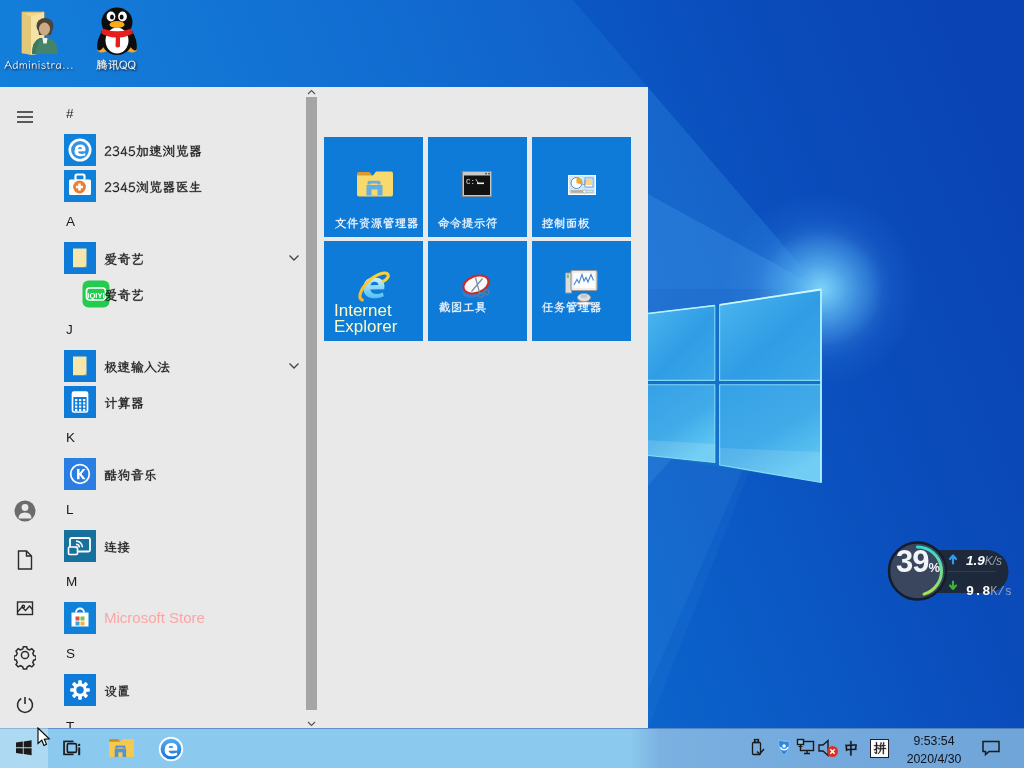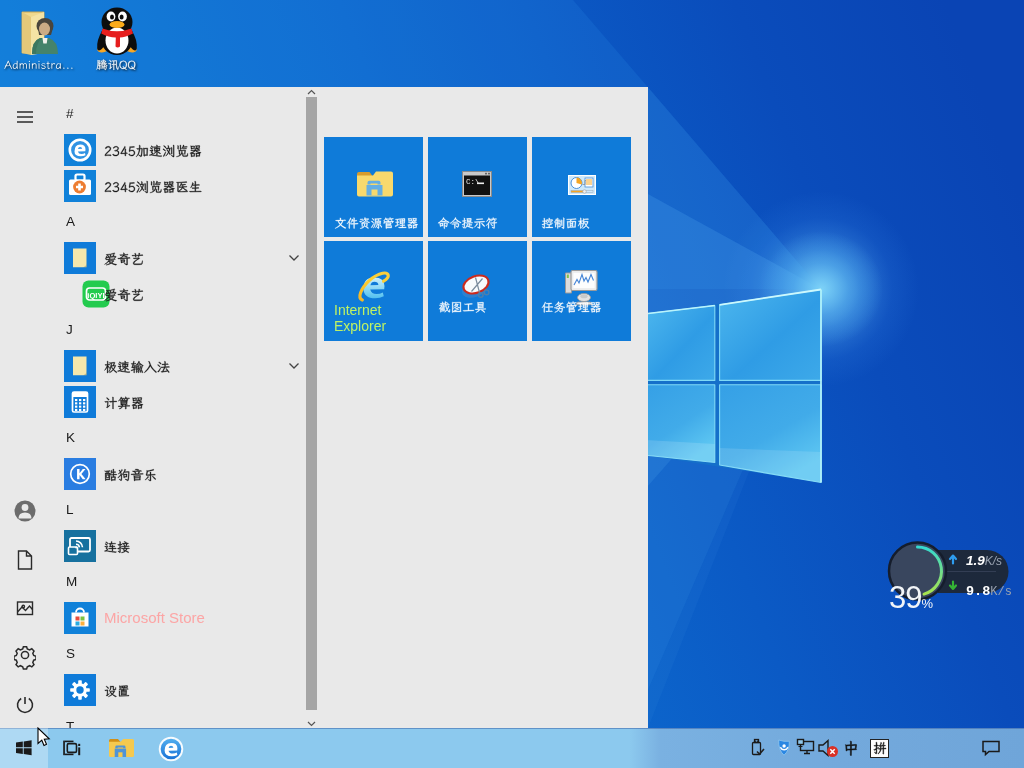--- a/index.html
+++ b/index.html
@@ -288,21 +288,21 @@
   </linearGradient>
   <linearGradient id="swoosh" x1="0" y1="1" x2="1" y2="0">
    <stop offset="0" stop-color="#f6b625"></stop>
           <stop offset="60%" stop-color="#fdd031"></stop>
           <stop offset="100%" stop-color="#f9ce3f"></stop>
   </linearGradient>
  </defs>
  <path d="M7.5 20.5 Q7.5 9.5 18.3 9.5 Q28.5 9.5 28.5 18 L28.2 21.2 14.2 21.5 Q15.5 26 20.5 26 Q24.2 26 26.8 24.4 L27.8 28.2 Q24 30.3 19.3 30.3 Q7.5 30.3 7.5 20.5 Z M14.4 17.2 L22.4 17.0 Q22.1 13.8 18.4 13.8 Q15.3 13.8 14.4 17.2Z" fill="url(#ieg)"></path>
  <path d="M6.3 32 Q2.4 30.5 4.7 24.5 Q7 18.2 13.2 12.6 Q20 6.5 26.6 5.2 Q31.6 4.3 32.2 7.4 Q32.7 10.2 27.5 13.2" fill="none" stroke="url(#swoosh)" stroke-width="3.2" stroke-linecap="round"></path>
 </svg>
-    <div class="abs" style="left:334px;top:303px;font-size:14px;line-height:15.5px;color:#bef264;">Internet<br>Explorer</div>
+    <div class="abs" style="left:334px;top:303px;font-size:17px;line-height:15.5px;color:#fef9c3;">Internet<br>Explorer</div>
     <svg class="abs" style="left:458px;top:269px" width="38" height="36" viewBox="0 0 38 36">
  <ellipse cx="16.5" cy="20" rx="13" ry="8" fill="rgba(90,140,195,0.40)" transform="rotate(-20 16.5 20)"></ellipse>
  <ellipse cx="18" cy="15.5" rx="13" ry="8.3" fill="#f7fafc" stroke="#cc2b1e" stroke-width="2.1" transform="rotate(-20 18 15.5)"></ellipse>
  <path d="M17.5 8.5 L21.5 23.5 M24.5 9.5 L13.5 22.5" stroke="#7a8b9c" stroke-width="1.2"></path>
  <circle cx="22.8" cy="26" r="2.3" fill="none" stroke="#4a7fae" stroke-width="1.5"></circle>
  <circle cx="28.6" cy="23.4" r="2.3" fill="none" stroke="#4a7fae" stroke-width="1.5"></circle>
 </svg>
     <svg style="position:absolute;left:438.0px;top:299.4px;overflow:visible;" width="49" height="18" viewBox="0 0 48.8 18.3">
       <path d="M4.2 11.0 4.2 11.9 2.7 11.9V11.1ZM4.2 9.7 4.2 10.4 2.7 10.5V9.7ZM4.2 8.4 4.2 9.1 2.7 9.2V8.5ZM2.7 12.5 7.0 12.3Q7.1 12.3 7.1 12.3Q7.2 12.3 7.2 12.2Q7.2 12.1 7.1 12.0Q7.0 11.9 6.9 11.8Q6.8 11.7 6.7 11.7Q6.6 11.7 6.6 11.7Q6.5 11.7 6.4 11.8Q6.3 11.8 6.1 11.8L4.9 11.8L4.9 10.9L6.5 10.9H6.6Q6.6 10.9 6.7 10.8Q6.7 10.8 6.7 10.7Q6.7 10.6 6.6 10.5Q6.5 10.4 6.4 10.3Q6.3 10.2 6.2 10.2Q6.1 10.2 6.1 10.3Q6.0 10.3 5.9 10.3Q5.8 10.3 5.7 10.3L4.9 10.4L4.9 9.6L6.5 9.5H6.5Q6.6 9.5 6.6 9.5Q6.7 9.4 6.7 9.4Q6.7 9.3 6.6 9.2Q6.5 9.1 6.4 9.0Q6.3 8.9 6.2 8.9Q6.1 8.9 6.1 8.9Q5.9 9.0 5.7 9.0L4.9 9.0L4.9 8.3L6.9 8.2Q7.0 8.2 7.1 8.2Q7.1 8.1 7.1 8.1Q7.1 8.0 7.0 7.9Q6.9 7.8 6.8 7.7Q6.7 7.6 6.6 7.6Q6.6 7.6 6.5 7.6Q6.4 7.7 6.3 7.7Q6.2 7.7 6.1 7.7L4.9 7.8Q5.0 7.6 5.1 7.5Q5.2 7.3 5.3 7.1Q5.4 7.1 5.4 7.0Q5.4 6.9 5.2 6.8Q5.1 6.7 4.9 6.6Q4.7 6.6 4.7 6.6Q4.6 6.6 4.6 6.7Q4.6 6.7 4.6 6.7Q4.6 6.7 4.6 6.7Q4.6 6.8 4.6 6.9Q4.6 7.1 4.5 7.3Q4.3 7.6 4.2 7.8L3.0 7.9Q3.3 7.5 3.4 7.4Q3.4 7.3 3.4 7.2Q3.4 7.1 3.3 7.0Q3.2 6.8 3.0 6.7Q2.9 6.6 2.7 6.6Q2.6 6.6 2.6 6.8V7.0Q2.6 7.1 2.5 7.5Q2.3 7.8 2.0 8.3Q1.8 8.7 1.5 9.1Q1.2 9.4 1.0 9.7Q0.7 10.0 0.6 10.2Q0.5 10.4 0.5 10.5Q0.5 10.5 0.5 10.5Q0.6 10.5 1.1 10.2Q1.5 9.8 2.0 9.2L2.0 12.1Q2.0 12.6 1.9 13.0Q1.9 13.0 1.9 13.0Q1.9 13.1 1.9 13.1Q1.9 13.3 2.0 13.4Q2.1 13.5 2.3 13.5Q2.4 13.5 2.5 13.5Q2.7 13.5 2.7 13.2ZM9.6 5.2Q9.7 5.2 9.8 5.1Q9.9 5.0 10.0 4.9Q10.0 4.8 10.0 4.7Q10.0 4.6 9.9 4.5Q9.9 4.5 9.8 4.4Q9.6 4.2 9.4 4.1Q9.2 3.9 9.0 3.7Q8.7 3.5 8.6 3.4Q8.4 3.3 8.3 3.3Q8.3 3.3 8.1 3.4Q8.0 3.6 8.0 3.7Q8.0 3.7 8.1 3.8Q8.4 4.1 8.8 4.4Q9.1 4.8 9.4 5.1Q9.5 5.2 9.6 5.2ZM7.8 6.3 10.9 6.1Q11.0 6.1 11.1 6.0Q11.2 6.0 11.2 5.9Q11.2 5.8 11.1 5.7Q11.0 5.6 10.8 5.5Q10.7 5.4 10.6 5.4Q10.5 5.4 10.5 5.4Q10.3 5.5 10.2 5.5Q10.1 5.5 10.0 5.5L7.7 5.6Q7.6 5.1 7.6 4.4Q7.5 3.7 7.5 3.0Q7.5 2.9 7.3 2.8Q7.1 2.7 6.9 2.6Q6.7 2.6 6.6 2.6Q6.5 2.6 6.5 2.7Q6.5 2.7 6.6 2.9Q6.7 3.1 6.7 3.5Q6.8 4.0 6.8 4.6Q6.9 5.1 7.0 5.7L4.6 5.8L4.6 4.9L6.3 4.8Q6.4 4.8 6.5 4.7Q6.6 4.7 6.6 4.6Q6.6 4.5 6.4 4.4Q6.3 4.3 6.2 4.2Q6.1 4.2 6.0 4.2Q5.9 4.2 5.9 4.2Q5.8 4.2 5.7 4.2Q5.6 4.2 5.5 4.3L4.6 4.3L4.6 3.3Q4.6 3.2 4.4 3.1Q4.3 3.0 4.1 2.9Q3.9 2.9 3.8 2.9Q3.7 2.9 3.7 2.9Q3.7 3.0 3.8 3.0Q3.8 3.2 3.9 3.3Q3.9 3.4 3.9 3.5V4.4L2.4 4.5H2.3Q2.1 4.5 1.9 4.4Q1.9 4.4 1.9 4.4Q1.8 4.4 1.8 4.4Q1.8 4.4 1.8 4.4Q1.8 4.5 1.8 4.6Q1.9 4.8 2.1 5.0Q2.1 5.0 2.4 5.0Q2.4 5.0 2.5 5.0Q2.6 5.0 2.6 5.0L3.9 4.9V5.9L1.4 6.0H1.3Q1.0 6.0 0.9 6.0Q0.8 6.0 0.8 6.0Q0.7 6.0 0.7 6.0Q0.7 6.1 0.7 6.1Q0.8 6.2 0.9 6.3Q1.0 6.5 1.1 6.6Q1.1 6.6 1.2 6.6Q1.3 6.6 1.4 6.6Q1.4 6.6 1.5 6.6Q1.6 6.6 1.6 6.6L7.1 6.3Q7.4 7.9 7.7 8.9Q8.0 9.9 8.4 10.7Q7.6 12.0 6.6 13.0Q6.3 13.2 6.3 13.4Q6.3 13.5 6.4 13.5Q6.5 13.5 6.9 13.2Q7.3 13.0 7.8 12.5Q8.3 12.0 8.8 11.3Q9.5 12.5 10.0 13.0Q10.5 13.5 11.0 13.5Q11.2 13.5 11.4 13.3Q11.5 13.2 11.6 12.7Q11.7 11.9 11.7 11.2Q11.7 11.1 11.7 11.1Q11.7 11.0 11.7 10.9Q11.7 10.3 11.6 10.3Q11.4 10.3 11.3 10.8Q11.2 11.6 11.1 12.0Q11.0 12.4 10.9 12.5Q10.9 12.6 10.8 12.6Q10.8 12.6 10.5 12.4Q10.3 12.1 9.9 11.7Q9.6 11.3 9.2 10.7Q9.7 10.0 10.0 9.2Q10.4 8.4 10.7 7.7Q10.7 7.6 10.7 7.6Q10.7 7.6 10.7 7.5Q10.7 7.4 10.5 7.2Q10.3 7.1 10.2 7.0Q10.0 7.0 9.9 7.0Q9.8 7.0 9.8 7.1Q9.8 7.1 9.8 7.1Q9.8 7.1 9.8 7.1Q9.8 7.2 9.8 7.2Q9.8 7.3 9.8 7.3Q9.8 7.4 9.7 7.9Q9.6 8.3 9.4 8.8Q9.2 9.4 8.9 9.9Q8.8 9.7 8.4 8.8Q8.1 7.9 7.8 6.3Z M22.7 12.1 22.7 3.9Q22.7 3.8 22.8 3.7Q22.8 3.7 22.8 3.6Q22.8 3.5 22.6 3.3Q22.4 3.2 22.2 3.2H22.1L14.8 3.5Q14.1 3.2 13.9 3.2Q13.7 3.2 13.7 3.3Q13.7 3.4 13.8 3.4Q13.8 3.5 13.8 3.5Q14.0 3.8 14.0 4.3L14.0 12.3Q14.0 12.7 14.0 13.0Q13.9 13.2 13.9 13.3Q13.9 13.4 14.1 13.6Q14.3 13.8 14.5 13.8Q14.7 13.8 14.7 13.5V13.1L22.7 12.9Q22.9 12.9 23.0 12.8Q23.1 12.8 23.1 12.7Q23.1 12.6 22.7 12.1ZM22.0 3.8 22.0 12.2 14.7 12.4 14.7 4.1ZM19.5 10.2Q19.7 10.2 19.7 10.1Q19.8 10.0 19.8 9.9Q19.8 9.8 19.8 9.7Q19.8 9.6 19.6 9.5Q19.4 9.4 19.0 9.3Q18.7 9.2 18.3 9.1Q17.9 9.0 17.6 8.9Q17.3 8.8 17.2 8.8Q17.1 8.8 17.0 9.0Q16.9 9.2 16.9 9.2Q16.9 9.3 17.0 9.4Q17.1 9.4 17.2 9.5Q17.7 9.6 18.3 9.8Q18.8 10.0 19.2 10.1Q19.3 10.2 19.4 10.2Q19.5 10.2 19.5 10.2ZM16.1 11.2H16.0Q15.9 11.2 15.9 11.3Q15.9 11.4 16.0 11.5Q16.1 11.7 16.3 11.8Q16.5 12.0 16.7 12.0Q16.8 12.0 17.1 11.9Q17.4 11.8 17.9 11.6Q18.4 11.5 18.9 11.3Q19.4 11.1 19.8 10.9Q20.3 10.7 20.6 10.6Q20.9 10.4 20.9 10.3Q20.9 10.2 20.7 10.2Q20.6 10.2 20.5 10.3Q19.8 10.4 19.2 10.6Q18.6 10.8 18.0 10.9Q17.4 11.0 16.9 11.1Q16.5 11.2 16.3 11.2Q16.2 11.2 16.2 11.2Q16.1 11.2 16.1 11.2ZM17.9 5.3Q18.2 4.9 18.2 4.7Q18.2 4.5 17.8 4.3Q17.7 4.2 17.6 4.2Q17.5 4.2 17.5 4.4Q17.5 4.8 16.9 5.5Q16.5 6.1 16.1 6.5Q15.7 7.0 15.6 7.1Q15.4 7.2 15.4 7.4Q15.4 7.5 15.5 7.5Q15.7 7.5 16.1 7.2Q16.5 6.9 17.0 6.5Q17.4 7.0 17.9 7.3Q16.9 8.2 15.2 9.1Q14.9 9.2 14.9 9.4Q14.9 9.5 15.0 9.5Q15.2 9.5 15.5 9.4Q17.0 8.8 18.4 7.7Q19.1 8.3 20.1 8.8Q21.0 9.2 21.2 9.2Q21.3 9.2 21.6 9.1Q21.8 8.9 21.8 8.8Q21.8 8.7 21.6 8.7Q19.9 8.1 18.8 7.3Q19.6 6.5 20.0 5.8Q20.1 5.8 20.1 5.7Q20.2 5.6 20.2 5.6Q20.2 5.5 20.2 5.4Q20.0 5.2 19.6 5.2H19.5ZM17.5 5.8 19.2 5.8Q18.9 6.3 18.3 6.9Q17.7 6.4 17.3 6.0Z M26.2 12.4 35.9 12.0Q36.0 12.0 36.1 12.0Q36.2 11.9 36.2 11.8Q36.2 11.7 36.0 11.6Q35.9 11.4 35.7 11.3Q35.5 11.2 35.4 11.2Q35.4 11.2 35.4 11.2Q35.3 11.2 35.3 11.2Q35.0 11.3 34.7 11.3L30.8 11.4L30.9 5.5L34.2 5.3Q34.3 5.3 34.4 5.2Q34.5 5.2 34.5 5.1Q34.5 5.0 34.4 4.8Q34.2 4.7 34.1 4.6Q33.9 4.5 33.8 4.5Q33.7 4.5 33.7 4.5Q33.6 4.5 33.6 4.5Q33.5 4.5 33.3 4.6Q33.2 4.6 33.0 4.6L27.4 5.0Q27.3 5.0 27.2 5.0Q27.2 5.0 27.1 5.0Q26.9 5.0 26.6 4.9Q26.5 4.9 26.5 4.9Q26.4 4.9 26.4 5.0Q26.4 5.0 26.5 5.2Q26.5 5.4 26.7 5.5Q26.9 5.7 27.3 5.7Q27.3 5.7 27.4 5.7Q27.5 5.7 27.6 5.7L30.0 5.5L30.0 11.5L25.9 11.6Q25.8 11.6 25.8 11.6Q25.7 11.6 25.6 11.6Q25.4 11.6 25.1 11.6Q25.1 11.6 25.0 11.6Q24.9 11.6 24.9 11.6Q24.9 11.7 25.0 11.9Q25.1 12.1 25.3 12.3Q25.4 12.4 25.8 12.4Q25.8 12.4 25.9 12.4Q26.0 12.4 26.2 12.4Z M46.7 13.8Q46.8 13.8 46.9 13.7Q47.0 13.5 47.1 13.4Q47.2 13.3 47.2 13.2Q47.2 13.1 46.9 12.9Q46.2 12.3 45.6 11.8Q44.9 11.4 44.5 11.1Q44.1 10.9 44.0 10.9Q43.9 10.9 43.8 11.1Q43.7 11.2 43.7 11.4Q43.7 11.5 43.8 11.6Q44.2 11.9 44.7 12.2Q45.2 12.5 45.6 12.9Q46.1 13.3 46.5 13.6Q46.7 13.8 46.7 13.8ZM41.7 11.7Q41.8 11.6 41.8 11.5Q41.8 11.4 41.7 11.3Q41.6 11.1 41.4 10.9Q41.3 10.7 41.1 10.7Q41.0 10.7 41.0 10.9Q41.0 11.1 40.6 11.5Q40.3 11.9 39.7 12.4Q39.1 12.9 38.3 13.4Q38.0 13.6 38.0 13.7Q38.0 13.8 38.1 13.8Q38.3 13.8 38.8 13.6Q39.3 13.4 40.0 13.0Q40.8 12.5 41.7 11.7ZM38.2 10.9 47.9 10.4Q48.0 10.4 48.1 10.4Q48.2 10.3 48.2 10.3Q48.2 10.2 48.1 10.0Q47.9 9.9 47.8 9.8Q47.6 9.7 47.5 9.7Q47.5 9.7 47.4 9.7Q47.4 9.7 47.3 9.7Q47.2 9.8 47.0 9.8Q46.8 9.8 46.6 9.8L38.0 10.2H37.9Q37.6 10.2 37.3 10.1Q37.3 10.1 37.2 10.1Q37.2 10.1 37.2 10.2Q37.2 10.2 37.2 10.2Q37.4 10.7 37.6 10.8Q37.8 10.9 37.9 10.9Q38.0 10.9 38.1 10.9Q38.1 10.9 38.2 10.9ZM44.8 7.3 44.8 8.3 40.8 8.5 40.7 7.5ZM44.9 5.6 44.8 6.6 40.7 6.8 40.7 5.9ZM44.9 4.0 44.9 5.0 40.6 5.2 40.6 4.2ZM40.8 9.2 45.5 9.0Q45.6 9.0 45.7 8.9Q45.9 8.9 45.9 8.8Q45.9 8.8 45.8 8.7Q45.7 8.5 45.5 8.3L45.7 4.0Q45.7 4.0 45.8 3.9Q45.8 3.8 45.8 3.7Q45.8 3.6 45.6 3.4Q45.4 3.3 45.2 3.3H45.1L40.7 3.6Q40.3 3.4 40.1 3.3Q39.9 3.3 39.7 3.3Q39.6 3.3 39.6 3.4Q39.6 3.5 39.7 3.6Q39.8 3.7 39.8 3.9Q39.8 4.1 39.8 4.3L40.0 8.5V8.6Q40.0 8.8 40.0 8.9Q40.0 9.0 40.0 9.2Q40.0 9.2 39.9 9.2Q39.9 9.3 39.9 9.3Q39.9 9.4 40.1 9.5Q40.2 9.6 40.3 9.7Q40.5 9.7 40.6 9.7Q40.8 9.7 40.8 9.5V9.5Z" fill="#fff" stroke="#fff" stroke-width="0.36"></path>
     </svg>
@@ -326,21 +326,21 @@
           <stop offset="100%" stop-color="#a8e34e"></stop>
   </linearGradient>
  </defs>
  <path d="M58 12 H107 a21.5 21.5 0 0 1 0 43 H58 Z" fill="#1e2836" opacity="0.96"></path>
  <line x1="62" y1="33.5" x2="116" y2="33.5" stroke="#38445a" stroke-width="0.8"></line>
  <circle cx="37.5" cy="33" r="28.5" fill="#39465e" stroke="#151d2c" stroke-width="2.5"></circle>
  <path d="M37.5 9 A24 24 0 0 1 44 56.1" fill="none" stroke="url(#arc)" stroke-width="3" stroke-linecap="round"></path>
  <path d="M73 18 v7.5 M70 21 l3-3.4 3 3.4" fill="none" stroke="#2e9df0" stroke-width="2.2" stroke-linejoin="round" stroke-linecap="round"></path>
  <path d="M73 43.5 v7.5 M70 47.5 l3 3.4 3-3.4" fill="none" stroke="#35b435" stroke-width="2.2" stroke-linejoin="round" stroke-linecap="round"></path>
 </svg>
-    <div class="abs" style="left:889px;top:580px;width:58px;font-size:31px;color:#f2f5f8;letter-spacing:-1px;">39<span style="font-size:13px;letter-spacing:0">%</span></div>
+    <div class="abs" style="left:889px;top:544px;width:58px;text-align:center;font-size:31px;color:#f2f5f8;letter-spacing:-1px;font-weight:bold;">39<span style="font-size:13px;letter-spacing:0">%</span></div>
     <div class="abs" style="left:966px;top:552.5px;width:40px;font-size:13.5px;font-weight:bold;color:#fff;font-style:italic;">1.9<span style="font-weight:normal;font-size:12px;color:#98a2b0">K/s</span></div>
     <div class="abs" style="left:966px;top:584px;width:40px;font-size:13.5px;font-weight:bold;color:#fff;font-family:Liberation Mono, monospace;">9.8<span style="font-weight:normal;font-size:12px;color:#98a2b0">K/s</span></div>
     <div class="abs" style="left:0;top:728px;width:1024px;height:40px;background:linear-gradient(to right,#8cc9ee 0px,#8cc9ee 630px,#7ab1e1 660px,#73a9dc 840px,#6fa5d9 1024px);border-top:1px solid rgba(60,100,170,0.55);"></div>
     <div class="abs" style="left:0;top:728px;width:48px;height:40px;background:rgba(255,255,255,0.30);"></div>
     <svg class="abs" style="left:16px;top:740px" width="16" height="16" viewBox="0 0 16 16">
  <g fill="#1a1a1a">
   <path d="M0 2.5 L6.8 1.5 V7.3 H0 Z"></path>
         <path d="M7.7 1.4 L15.6 0.3 V7.3 H7.7 Z"></path>
   <path d="M0 8.2 H6.8 V14 L0 13 Z"></path>
         <path d="M7.7 8.2 H15.6 V15.2 L7.7 14.1 Z"></path>
@@ -396,15 +396,16 @@
  <circle cx="15.5" cy="13.5" r="5.5" fill="#d93025"></circle>
  <path d="M13.3 11.3 l4.4 4.4 M17.7 11.3 l-4.4 4.4" stroke="#fff" stroke-width="1.5"></path>
 </svg>
     <svg style="position:absolute;left:843.0px;top:737.5px;overflow:visible;" width="16" height="23" viewBox="0 0 15.5 23.2">
       <path d="M7.2 7.7 7.2 11.2 3.7 11.3 3.4 8.0ZM12.3 7.4 12.0 10.9 8.2 11.1 8.2 7.7ZM8.2 12.0 12.8 11.8Q13.0 11.8 13.2 11.8Q13.3 11.7 13.3 11.6Q13.3 11.5 13.2 11.3Q13.1 11.2 12.9 10.9L13.3 7.5Q13.4 7.4 13.4 7.3Q13.5 7.2 13.5 7.1Q13.5 7.1 13.4 6.9Q13.4 6.8 13.2 6.6Q13.1 6.5 12.7 6.5Q12.7 6.5 12.6 6.5Q12.5 6.5 12.4 6.5L8.2 6.8L8.2 3.8Q8.2 3.5 8.0 3.4Q7.7 3.3 7.5 3.2Q7.2 3.2 7.2 3.2Q7.0 3.2 7.0 3.3Q7.0 3.4 7.0 3.5Q7.1 3.6 7.1 3.8Q7.2 3.9 7.2 4.2L7.2 6.8L3.3 7.1Q2.9 6.9 2.6 6.8Q2.4 6.7 2.2 6.7Q2.1 6.7 2.1 6.9Q2.1 6.9 2.2 7.1Q2.3 7.3 2.4 7.6Q2.4 7.8 2.5 8.0L2.7 11.4Q2.8 11.5 2.8 11.6Q2.8 11.7 2.8 11.8Q2.8 11.9 2.8 12.0Q2.8 12.2 2.7 12.3V12.4Q2.7 12.7 3.0 12.9Q3.3 13.0 3.5 13.0Q3.8 13.0 3.8 12.7V12.7L3.8 12.2L7.1 12.1L7.1 16.1Q7.1 16.5 7.1 17.0Q7.1 17.1 7.0 17.1Q7.0 17.1 7.0 17.1Q7.0 17.4 7.2 17.5Q7.3 17.6 7.5 17.7Q7.7 17.8 7.8 17.8Q8.1 17.8 8.1 17.4Z" fill="#111" stroke="#111" stroke-width="0.55"></path>
     </svg>
     <div class="abs" style="left:870px;top:738.5px;width:19px;height:19px;background:#fdfdfd;border:1.6px solid #222;"></div>
     <svg style="position:absolute;left:872.5px;top:739.4px;overflow:visible;" width="14" height="20" viewBox="0 0 13.5 20.2">
       <path d="M2.8 10.5 2.8 14.0Q2.5 13.9 2.1 13.7Q1.8 13.5 1.5 13.3Q1.2 13.1 1.1 13.1Q1.1 13.1 1.1 13.2Q1.1 13.3 1.3 13.6Q1.5 13.9 1.8 14.3Q2.1 14.6 2.5 14.8Q2.8 15.0 2.9 15.0Q3.1 15.0 3.4 14.8Q3.6 14.6 3.6 14.2Q3.6 14.1 3.6 14.0Q3.6 13.9 3.6 13.7L3.6 9.9Q4.4 9.4 4.8 9.1Q5.1 8.7 5.3 8.6Q5.4 8.5 5.4 8.4Q5.4 8.3 5.3 8.3Q5.2 8.3 5.0 8.4Q4.7 8.6 4.3 8.8Q4.0 9.0 3.6 9.2L3.7 7.0L5.0 6.9Q5.1 6.9 5.2 6.9Q5.3 6.8 5.3 6.7Q5.3 6.6 5.1 6.5Q5.0 6.3 4.8 6.2Q4.7 6.1 4.5 6.1Q4.5 6.1 4.5 6.1Q4.3 6.2 4.2 6.2Q4.1 6.3 4.0 6.3L3.7 6.3L3.7 3.8Q3.7 3.6 3.6 3.5Q3.5 3.4 3.2 3.3Q2.9 3.2 2.7 3.2Q2.6 3.2 2.6 3.3Q2.6 3.3 2.6 3.4Q2.8 3.6 2.8 3.8Q2.8 3.9 2.8 4.1L2.8 6.4L1.5 6.5Q1.4 6.5 1.4 6.5Q1.3 6.5 1.2 6.5Q1.0 6.5 0.8 6.4Q0.8 6.4 0.8 6.4Q0.8 6.4 0.7 6.4Q0.7 6.4 0.7 6.5Q0.7 6.5 0.7 6.5Q0.8 6.9 1.1 7.1Q1.1 7.2 1.4 7.2Q1.4 7.2 1.6 7.2Q1.7 7.2 1.8 7.2L2.8 7.1L2.8 9.7Q2.0 10.1 1.6 10.3Q1.1 10.5 0.9 10.6Q0.7 10.6 0.6 10.7Q0.4 10.7 0.4 10.8Q0.4 10.9 0.6 11.0Q0.7 11.2 0.9 11.3Q1.1 11.4 1.2 11.4Q1.3 11.4 1.7 11.2Q2.0 11.0 2.8 10.5ZM9.7 10.2 9.7 13.5Q9.7 13.7 9.7 14.0Q9.6 14.2 9.6 14.6Q9.6 14.6 9.6 14.6Q9.6 14.7 9.6 14.7Q9.6 14.8 9.7 15.0Q9.8 15.1 10.0 15.2Q10.2 15.3 10.3 15.3Q10.5 15.3 10.5 14.9L10.5 10.1L12.7 10.0Q13.0 10.0 13.0 9.8Q13.0 9.7 12.8 9.5Q12.7 9.4 12.5 9.3Q12.3 9.2 12.3 9.2Q12.2 9.2 12.2 9.2Q11.9 9.2 11.8 9.3Q11.6 9.3 11.4 9.3L10.5 9.4V7.0L12.0 6.9Q12.3 6.9 12.3 6.7Q12.3 6.6 12.2 6.4Q12.0 6.3 11.8 6.2Q11.6 6.1 11.6 6.1Q11.5 6.1 11.5 6.1Q11.3 6.2 11.1 6.2Q10.9 6.2 10.7 6.2L10.0 6.3Q10.4 5.5 10.7 4.8Q11.1 3.9 11.1 3.8Q11.1 3.6 10.7 3.4Q10.4 3.2 10.2 3.2Q10.2 3.2 10.2 3.3V3.3Q10.2 3.4 10.2 3.6Q10.2 3.7 10.2 3.8Q10.1 4.0 10.1 4.1Q9.9 5.1 9.4 6.3L7.4 6.5Q7.8 5.7 8.1 4.9Q8.5 4.1 8.5 4.1Q8.5 3.9 8.3 3.8Q8.1 3.6 7.9 3.5Q7.7 3.4 7.6 3.4Q7.5 3.4 7.5 3.5V3.6Q7.5 3.6 7.5 3.8Q7.5 4.3 7.2 5.2Q6.9 6.1 6.7 6.5L6.4 6.5Q6.4 6.5 6.3 6.5Q6.2 6.5 6.2 6.5Q6.0 6.5 5.9 6.5Q5.8 6.5 5.6 6.5Q5.6 6.5 5.5 6.5Q5.4 6.5 5.4 6.6Q5.4 6.6 5.4 6.6Q5.5 7.0 5.7 7.1Q5.8 7.2 6.0 7.2Q6.1 7.3 6.2 7.3Q6.3 7.3 6.5 7.3Q6.6 7.2 6.8 7.2L7.1 7.2V7.8Q7.1 8.2 7.1 8.7Q7.1 9.1 7.1 9.5L5.9 9.6Q5.8 9.6 5.8 9.6Q5.7 9.6 5.7 9.6Q5.5 9.6 5.4 9.6Q5.3 9.6 5.1 9.6Q5.1 9.6 5.0 9.6Q4.9 9.6 4.9 9.6Q4.9 9.7 4.9 9.7Q5.1 10.2 5.3 10.3Q5.5 10.4 5.7 10.4Q5.9 10.4 6.0 10.4Q6.1 10.4 6.3 10.3L7.0 10.3Q6.9 11.0 6.7 11.7Q6.5 12.4 6.0 13.1Q5.6 13.9 4.8 14.7Q4.7 14.9 4.7 15.0Q4.7 15.1 4.8 15.1Q4.9 15.1 5.3 14.8Q5.6 14.6 6.1 14.1Q6.5 13.6 6.9 13.0Q7.4 12.3 7.6 11.6Q7.7 11.3 7.7 10.9Q7.8 10.6 7.8 10.3ZM9.7 7.0 9.7 9.4 7.9 9.5Q7.9 9.0 7.9 8.4Q8.0 7.8 8.0 7.2Z" fill="#111" stroke="#111" stroke-width="0.4"></path>
     </svg>
+    <div class="abs" style="left:880px;top:732px;width:108px;text-align:center;font-size:12.3px;color:#10131a;line-height:18px;">9:53:54<br>2020/4/30</div>
     <svg class="abs" style="left:981px;top:739px" width="20" height="18" viewBox="0 0 20 18">
  <path d="M2 2.5 H18 V12.5 H8 L4.5 15.5 V12.5 H2 Z" fill="none" stroke="#1a1a1a" stroke-width="1.5"></path>
 </svg>
   </div>
 </body></html>

